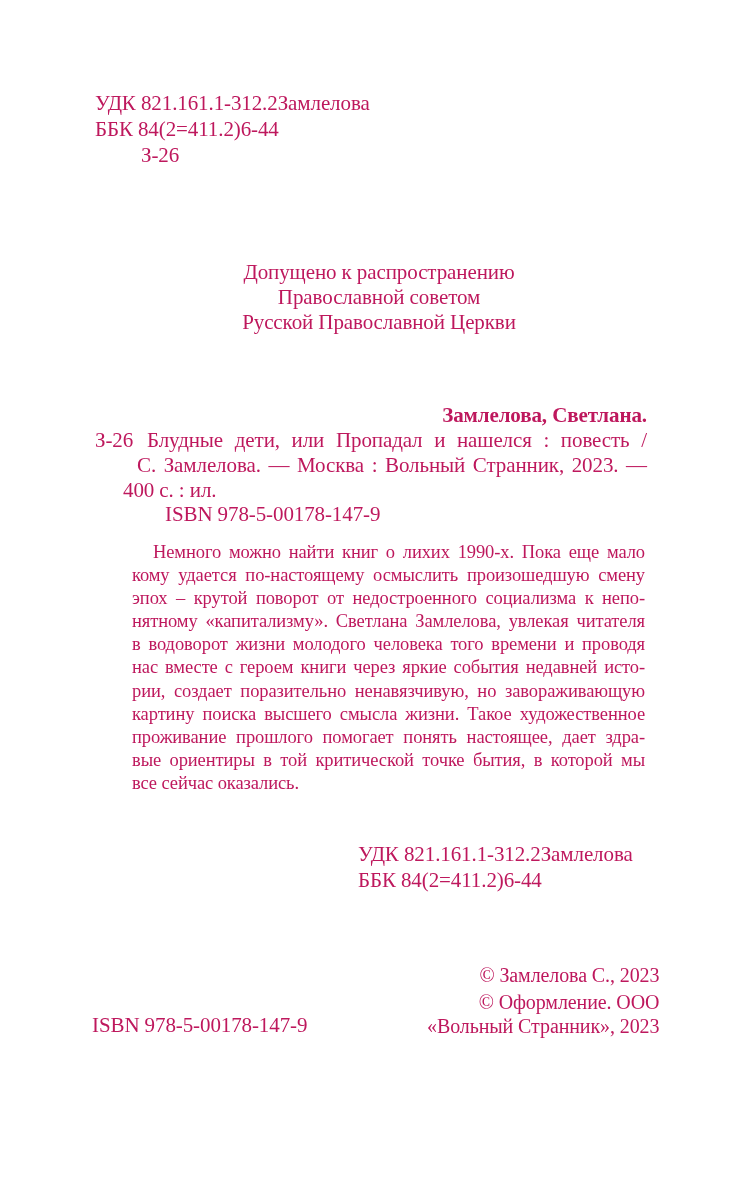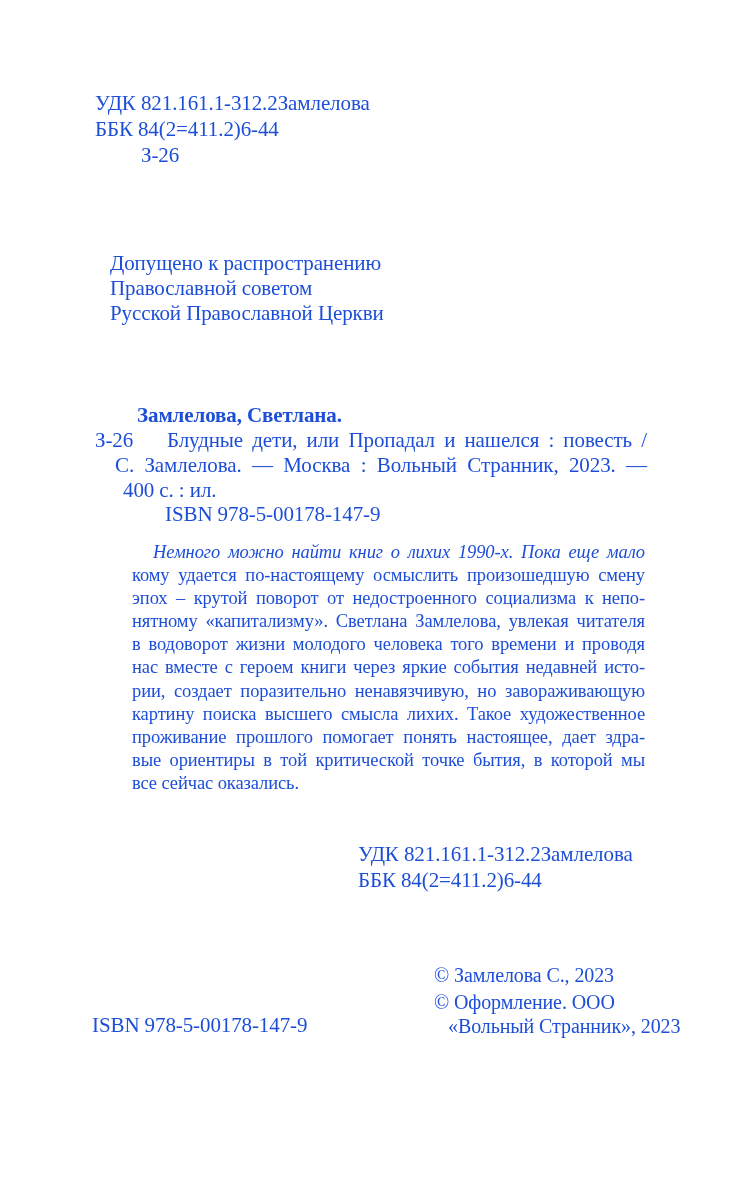--- a/index.html
+++ b/index.html
@@ -2,56 +2,56 @@
 <html lang="ru"><head>
 <meta charset="utf-8">
 <style>
   html, body { margin: 0; padding: 0; background: #e8e8e8; }
   .page {
     position: relative;
     width: 729px;
     height: 1181px;
     margin: 0 auto;
     background: #ffffff;
-    color: #1d4ed8;
+    color: #be185d;
     font-family: "Liberation Serif", "DejaVu Serif", serif;
     overflow: hidden;
   }
   .abs { position: absolute; }
 
   
   .top-codes { left: 95px; top: 90px; font-size: 21px; line-height: 26px; letter-spacing: -0.1px; }
   .top-codes .author-sign { padding-left: 46px; }
 
   
-  .permission { left: 110px; top: 251px; width: 538px; 
+  .permission { left: 110px; top: 260px; width: 538px; text-align: center;
                 font-size: 21px; line-height: 25px; letter-spacing: -0.1px; }
 
   
   .catalog { left: 95px; top: 403px; width: 552px; font-size: 21px; line-height: 25px; letter-spacing: -0.1px; }
-  .cat-author { margin-left: 42px; font-weight: bold; }
+  .cat-author { margin-left: 42px; font-weight: bold; text-align: right; }
   .cat-line1 { position: relative; }
   .cat-code { position: absolute; left: 0; top: 0; }
-  .cat-title { margin-left: 72px; text-align: justify; text-align-last: justify; }
-  .cat-imprint { margin-left: 20px; text-align: justify; text-align-last: justify; }
+  .cat-title { margin-left: 52px; text-align: justify; text-align-last: justify; }
+  .cat-imprint { margin-left: 42px; text-align: justify; text-align-last: justify; }
   .cat-pages { margin-left: 28px; }
 
   .isbn-mid { left: 165px; top: 502px; font-size: 21px; line-height: 25px; letter-spacing: -0.1px; }
 
   
   .annotation { left: 132px; top: 541px; width: 513px; font-size: 18.5px; line-height: 23.1px; letter-spacing: -0.1px; }
   .annotation .ann-line { text-align: justify; text-align-last: justify; }
-  .annotation .ann-line:first-child { text-indent: 21px; font-style: italic; }
+  .annotation .ann-line:first-child { text-indent: 21px; }
   .annotation .ann-line:last-child { text-align: left; text-align-last: left; }
 
   
   .bottom-codes { left: 358px; top: 841px; font-size: 21px; line-height: 26px; letter-spacing: -0.1px; }
 
   
-  .copyright { left: 434px; top: 963px; font-size: 20px; line-height: 24px; letter-spacing: -0.1px; }
+  .copyright { left: 413px; top: 963px; font-size: 20px; line-height: 24px; letter-spacing: -0.1px; text-align: right; }
   .copyright .c-line2 { margin-top: 3px; }
   .copyright .c-line3 { padding-left: 14px; font-family: Liberation Serif, serif; }
 
   .isbn-bottom { left: 92px; top: 1013px; font-size: 21px; line-height: 24px; letter-spacing: -0.1px; }
 </style>
 </head>
 <body>
 
 <div class="page">
 
@@ -80,21 +80,21 @@
   <div class="abs isbn-mid">ISBN 978-5-00178-147-9</div>
 
   <div class="abs annotation">
       <div class="ann-line">Немного можно найти книг о лихих 1990-х. Пока еще мало</div>
       <div class="ann-line">кому удается по-настоящему осмыслить произошедшую смену</div>
       <div class="ann-line">эпох – крутой поворот от недостроенного социализма к непо-</div>
       <div class="ann-line">нятному «капитализму». Светлана Замлелова, увлекая читателя</div>
       <div class="ann-line">в водоворот жизни молодого человека того времени и проводя</div>
       <div class="ann-line">нас вместе с героем книги через яркие события недавней исто-</div>
       <div class="ann-line">рии, создает поразительно ненавязчивую, но завораживающую</div>
-      <div class="ann-line">картину поиска высшего смысла лихих. Такое художественное</div>
+      <div class="ann-line">картину поиска высшего смысла жизни. Такое художественное</div>
       <div class="ann-line">проживание прошлого помогает понять настоящее, дает здра-</div>
       <div class="ann-line">вые ориентиры в той критической точке бытия, в которой мы</div>
       <div class="ann-line">все сейчас оказались.</div>
     </div>
 
   <div class="abs bottom-codes">
     <div>УДК 821.161.1-312.2Замлелова</div>
     <div>ББК 84(2=411.2)6-44</div>
   </div>
 

